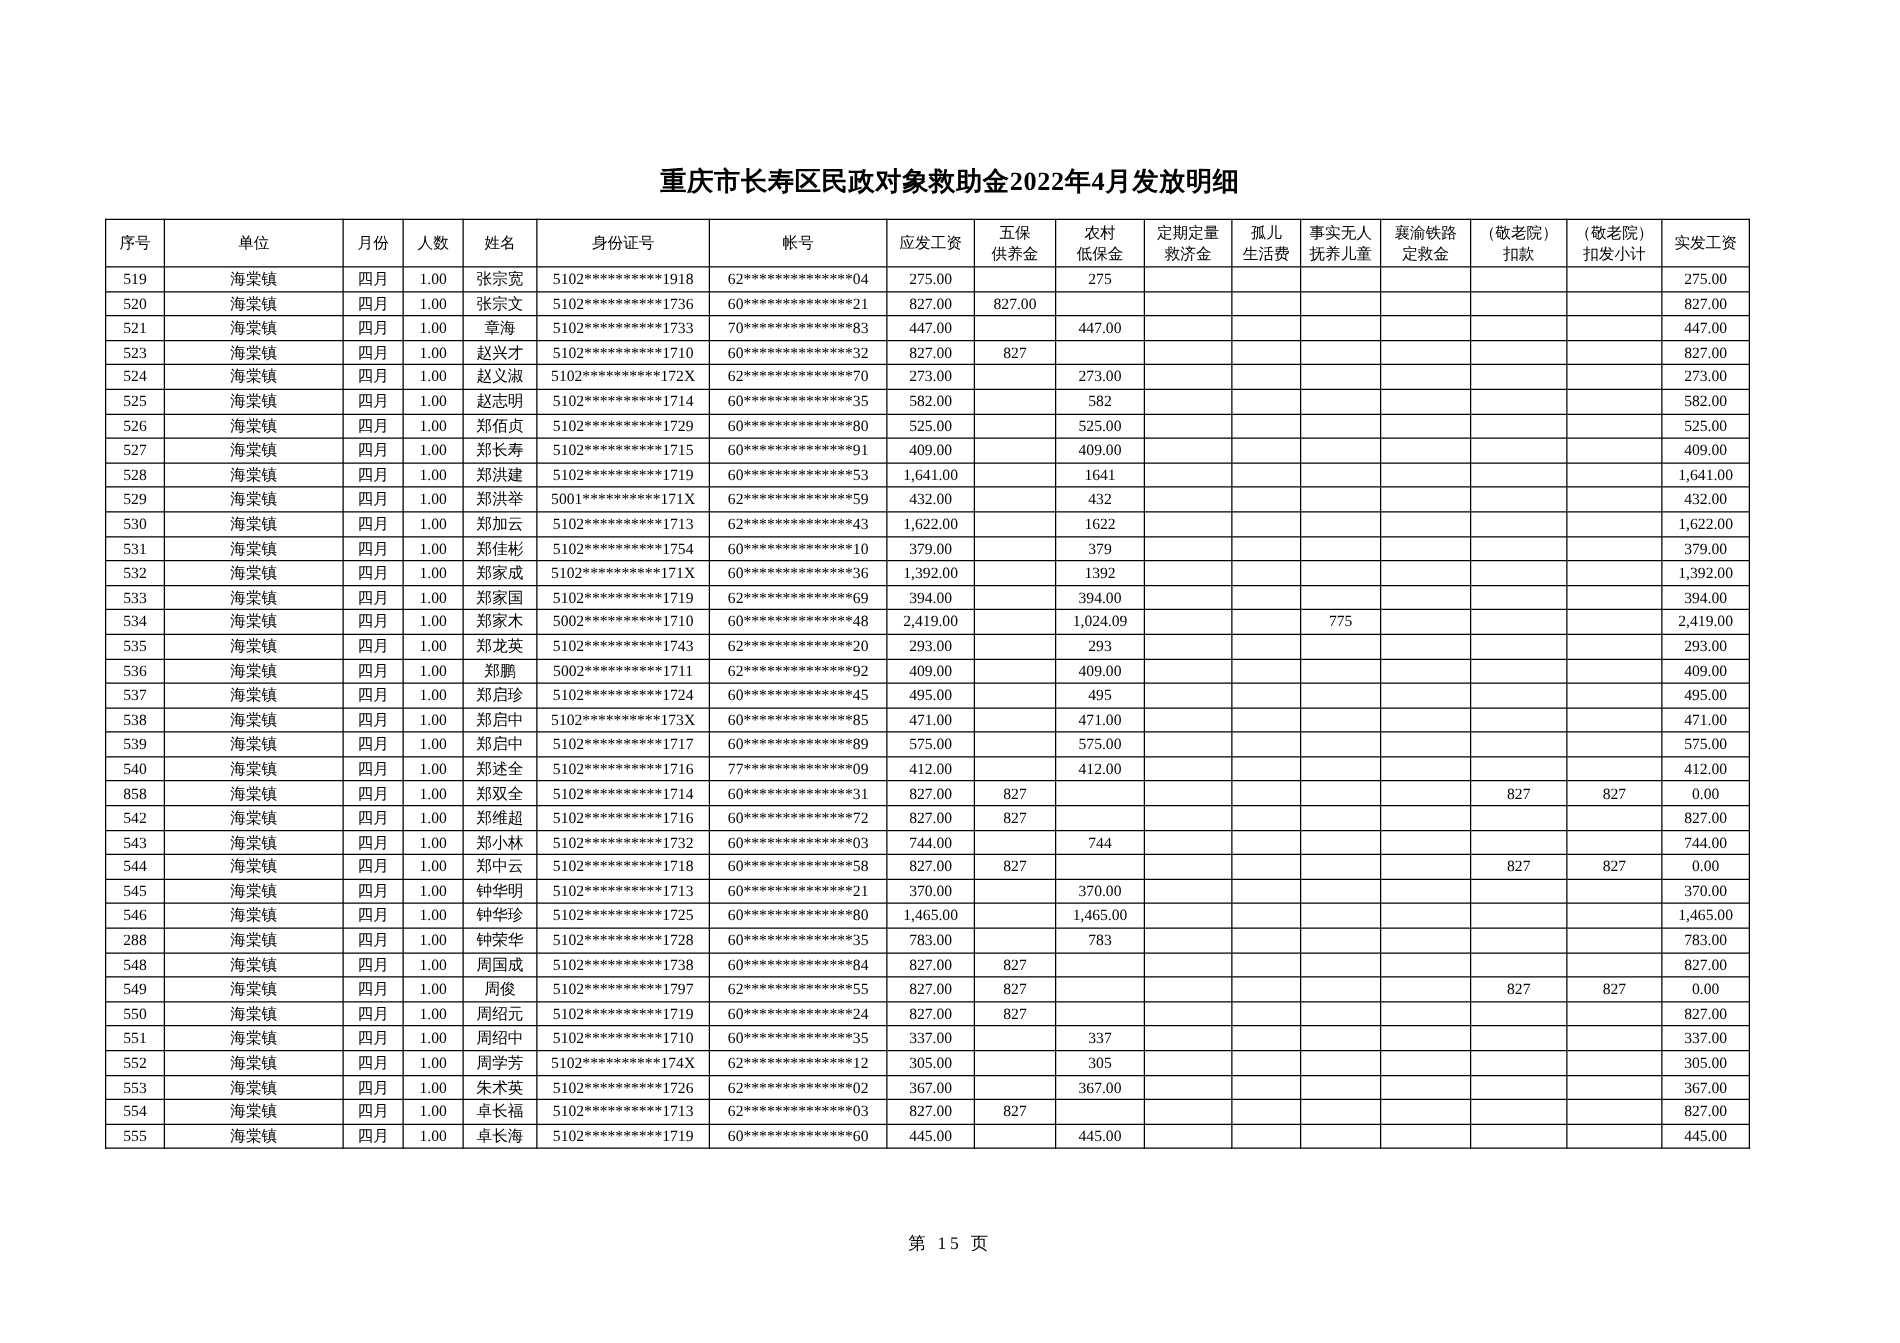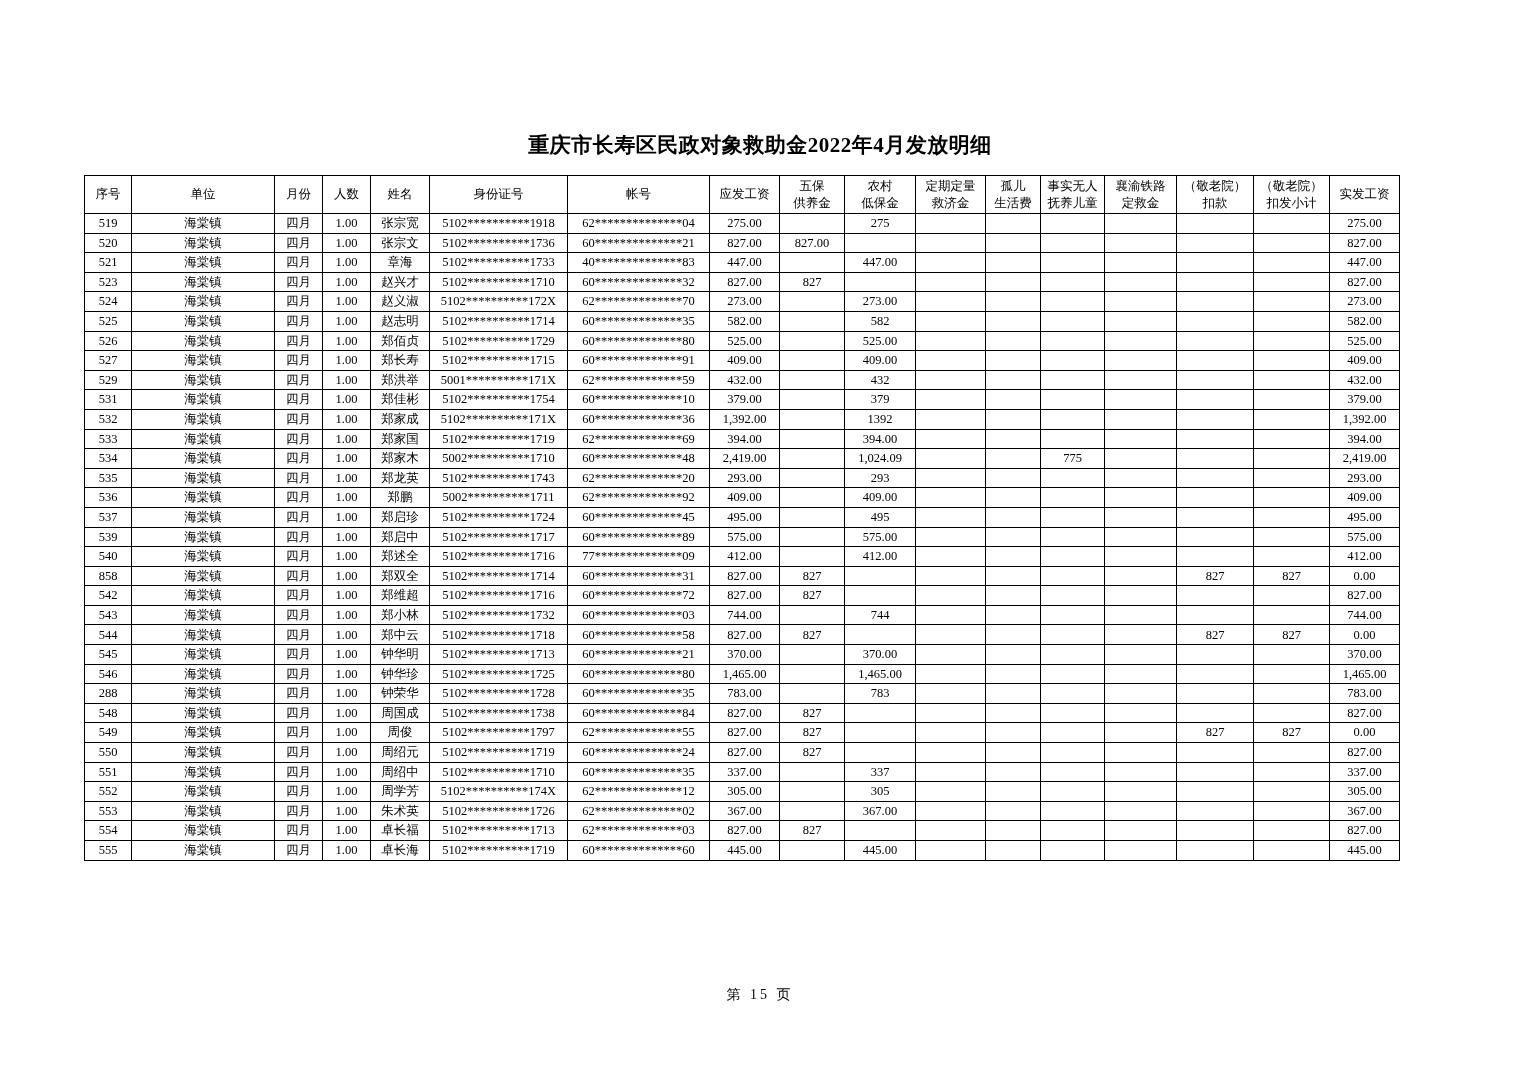--- a/index.html
+++ b/index.html
@@ -154,21 +154,21 @@
           <td></td>
           <td>827.00</td>
         </tr>
         <tr>
           <td>521</td>
           <td>海棠镇</td>
           <td>四月</td>
           <td>1.00</td>
           <td>章海</td>
           <td>5102**********1733</td>
-          <td>40**************83</td>
+          <td>70**************83</td>
           <td>447.00</td>
           <td></td>
           <td>447.00</td>
           <td></td>
           <td></td>
           <td></td>
           <td></td>
           <td></td>
           <td></td>
           <td>447.00</td>
@@ -262,39 +262,77 @@
           <td>409.00</td>
           <td></td>
           <td></td>
           <td></td>
           <td></td>
           <td></td>
           <td></td>
           <td>409.00</td>
         </tr>
         <tr>
+          <td>528</td>
+          <td>海棠镇</td>
+          <td>四月</td>
+          <td>1.00</td>
+          <td>郑洪建</td>
+          <td>5102**********1719</td>
+          <td>60**************53</td>
+          <td>1,641.00</td>
+          <td></td>
+          <td>1641</td>
+          <td></td>
+          <td></td>
+          <td></td>
+          <td></td>
+          <td></td>
+          <td></td>
+          <td>1,641.00</td>
+        </tr>
+        <tr>
           <td>529</td>
           <td>海棠镇</td>
           <td>四月</td>
           <td>1.00</td>
           <td>郑洪举</td>
           <td>5001**********171X</td>
           <td>62**************59</td>
           <td>432.00</td>
           <td></td>
           <td>432</td>
           <td></td>
           <td></td>
           <td></td>
           <td></td>
           <td></td>
           <td></td>
           <td>432.00</td>
         </tr>
         <tr>
+          <td>530</td>
+          <td>海棠镇</td>
+          <td>四月</td>
+          <td>1.00</td>
+          <td>郑加云</td>
+          <td>5102**********1713</td>
+          <td>62**************43</td>
+          <td>1,622.00</td>
+          <td></td>
+          <td>1622</td>
+          <td></td>
+          <td></td>
+          <td></td>
+          <td></td>
+          <td></td>
+          <td></td>
+          <td>1,622.00</td>
+        </tr>
+        <tr>
           <td>531</td>
           <td>海棠镇</td>
           <td>四月</td>
           <td>1.00</td>
           <td>郑佳彬</td>
           <td>5102**********1754</td>
           <td>60**************10</td>
           <td>379.00</td>
           <td></td>
           <td>379</td>
@@ -412,20 +450,39 @@
           <td>495.00</td>
           <td></td>
           <td>495</td>
           <td></td>
           <td></td>
           <td></td>
           <td></td>
           <td></td>
           <td></td>
           <td>495.00</td>
+        </tr>
+        <tr>
+          <td>538</td>
+          <td>海棠镇</td>
+          <td>四月</td>
+          <td>1.00</td>
+          <td>郑启中</td>
+          <td>5102**********173X</td>
+          <td>60**************85</td>
+          <td>471.00</td>
+          <td></td>
+          <td>471.00</td>
+          <td></td>
+          <td></td>
+          <td></td>
+          <td></td>
+          <td></td>
+          <td></td>
+          <td>471.00</td>
         </tr>
         <tr>
           <td>539</td>
           <td>海棠镇</td>
           <td>四月</td>
           <td>1.00</td>
           <td>郑启中</td>
           <td>5102**********1717</td>
           <td>60**************89</td>
           <td>575.00</td>

